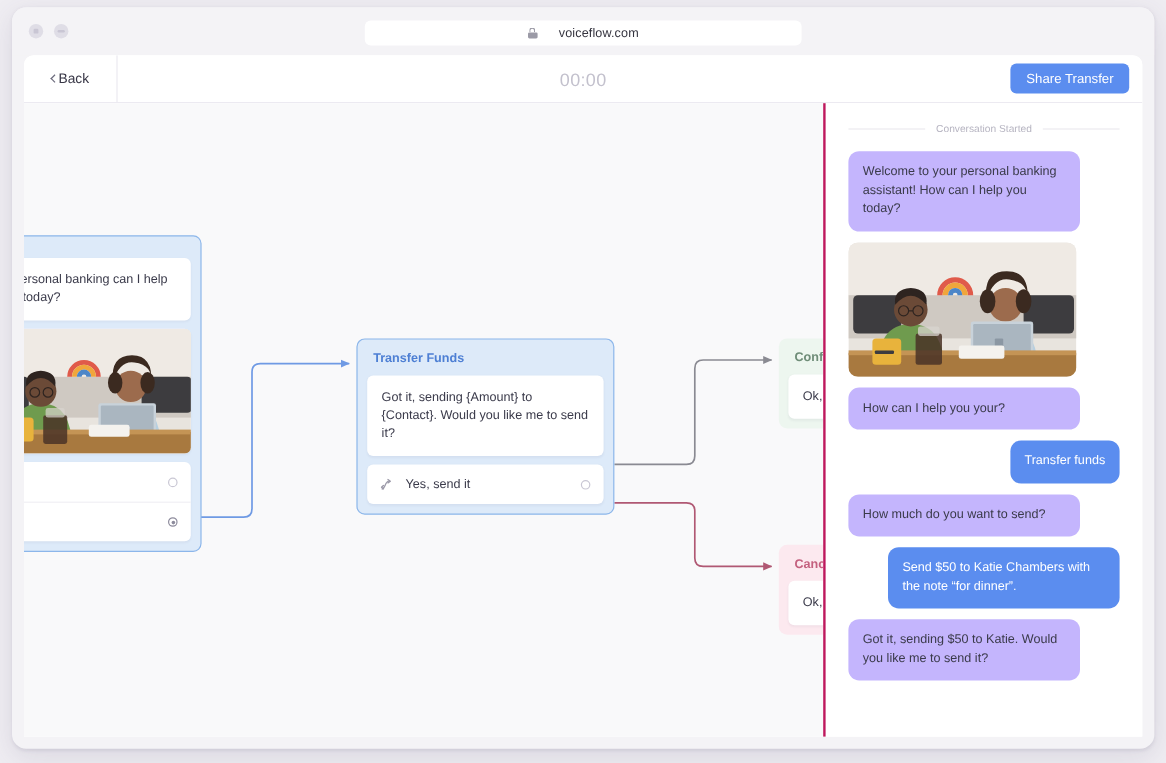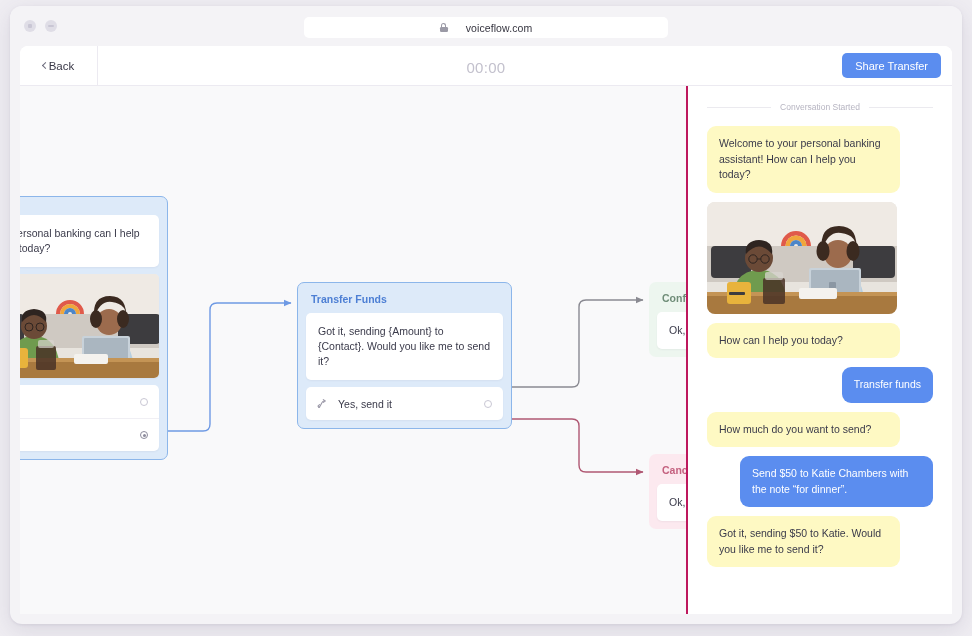--- a/index.html
+++ b/index.html
@@ -304,21 +304,21 @@
   }
   .bubble {
     max-width: 193px;
     border-radius: 9px;
     padding: 10px 12px;
     font-size: 10.5px;
     line-height: 15.5px;
     margin-bottom: 9px;
   }
   .bubble.bot {
-    background: #fef9c3;
+    background: #c4b5fd;
     color: #3a3a4a;
   }
   .bubble.user {
     background: #5b8def;
     color: #ffffff;
     margin-left: auto;
   }
   .chat-img {
     width: 190px;
     height: 112px;
@@ -518,21 +518,21 @@
             <path d="M83 44 a6 6 0 0 1 12 0 h-4 a2 2 0 0 0-4 0z" fill="#4d86c8"></path>
             <rect x="0" y="92" width="190" height="20" fill="#a8793f"></rect>
             <rect x="0" y="90" width="190" height="4" fill="#c49455"></rect>
             <rect x="20" y="80" width="24" height="22" rx="3" fill="#e8b33c"></rect>
             <rect x="22" y="90" width="16" height="3" rx="1" fill="#3d3c3f"></rect>
             <rect x="56" y="76" width="22" height="26" rx="2" fill="#4a3227" opacity="0.85"></rect>
             <rect x="58" y="70" width="18" height="8" rx="2" fill="#d8d4cf" opacity="0.75"></rect>
             <rect x="92" y="86" width="38" height="11" rx="2" fill="#f4f2ee"></rect>
           </svg>
 
-          <div class="bubble bot">How can I help you today?</div>
+          <div class="bubble bot">How can I help you your?</div>
 
           <div class="row-right">
             <div class="bubble user">Transfer funds</div>
           </div>
 
           <div class="bubble bot">How much do you want to send?</div>
 
           <div class="row-right">
             <div class="bubble user">Send $50 to Katie Chambers with the note “for dinner”.</div>
           </div>

